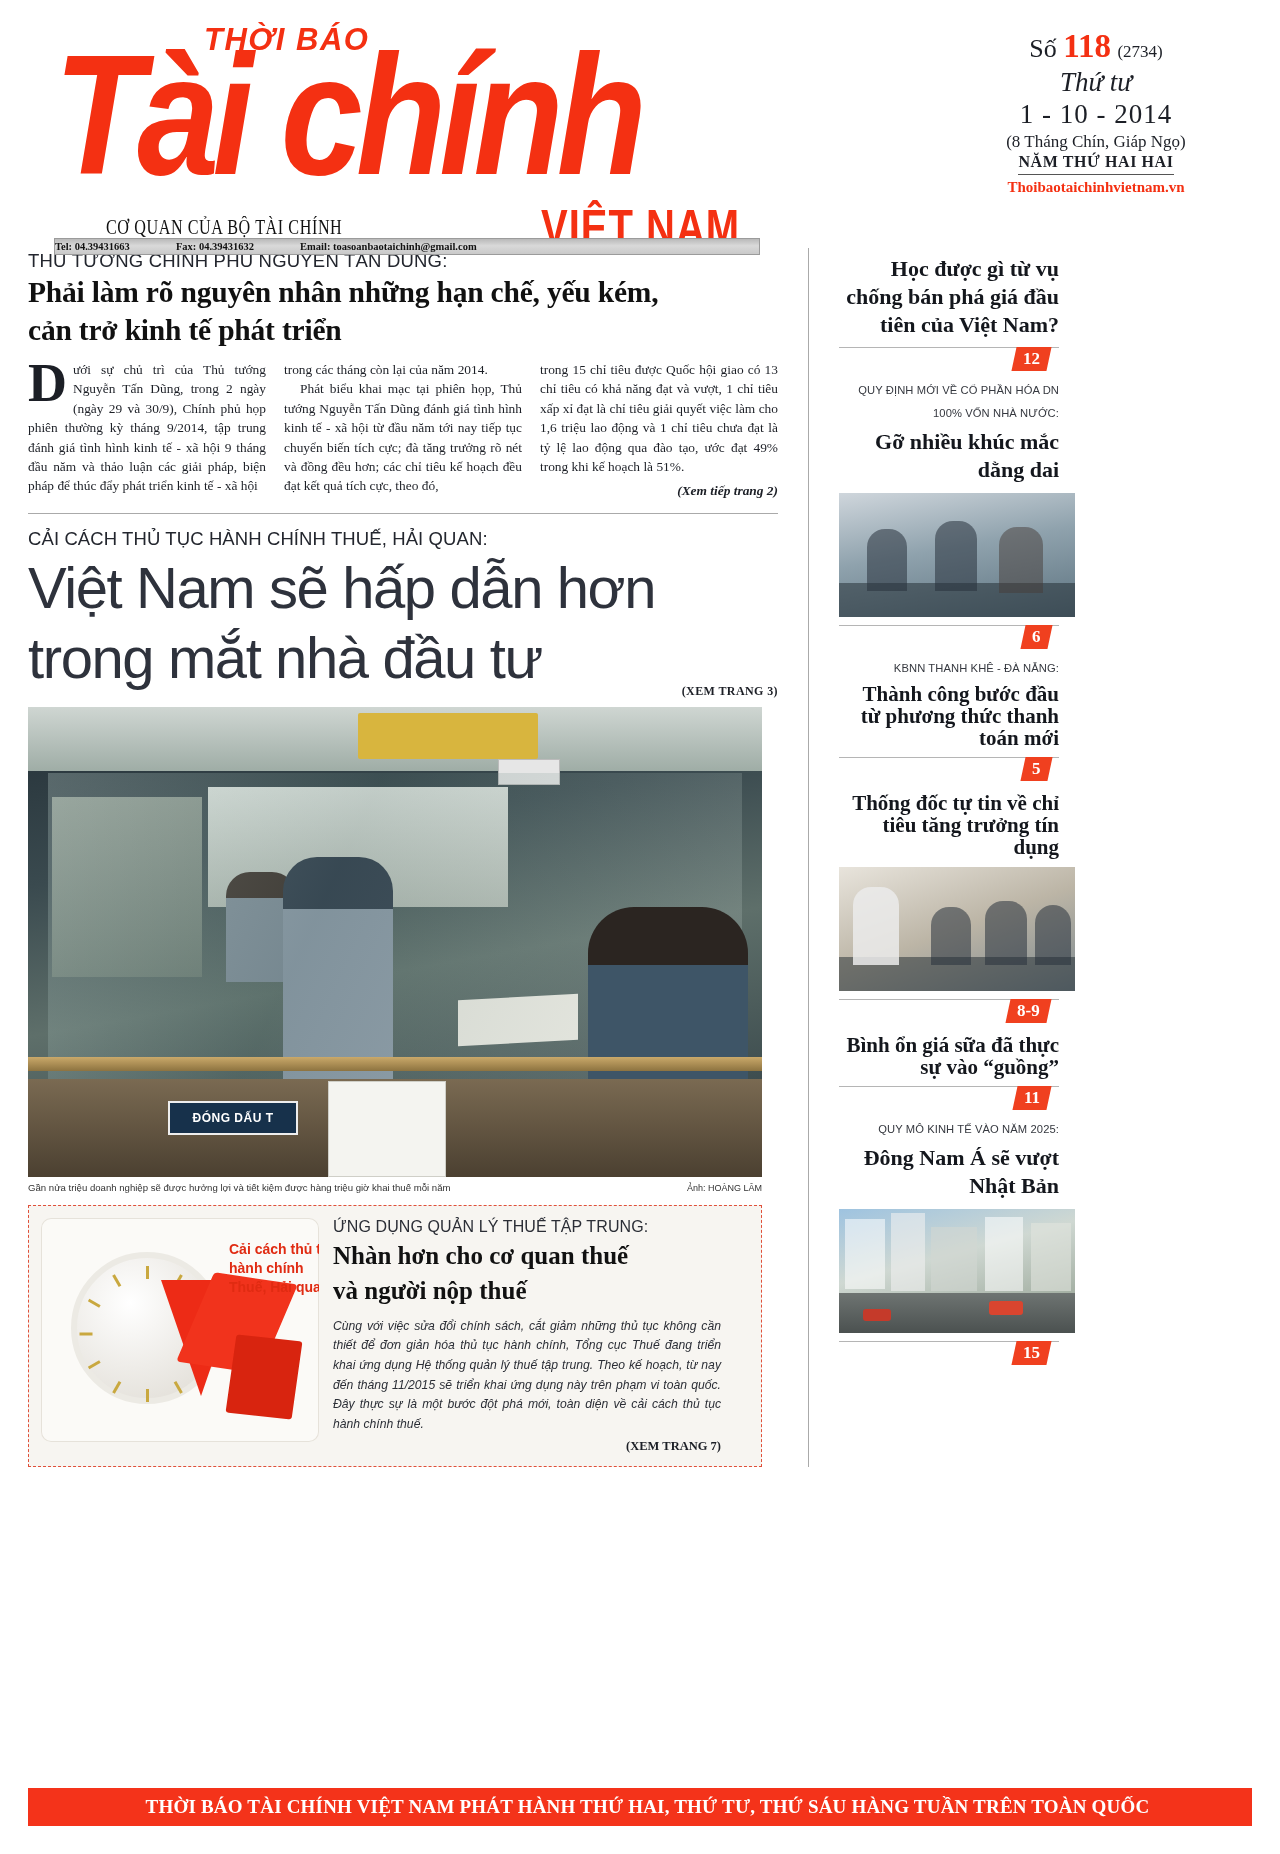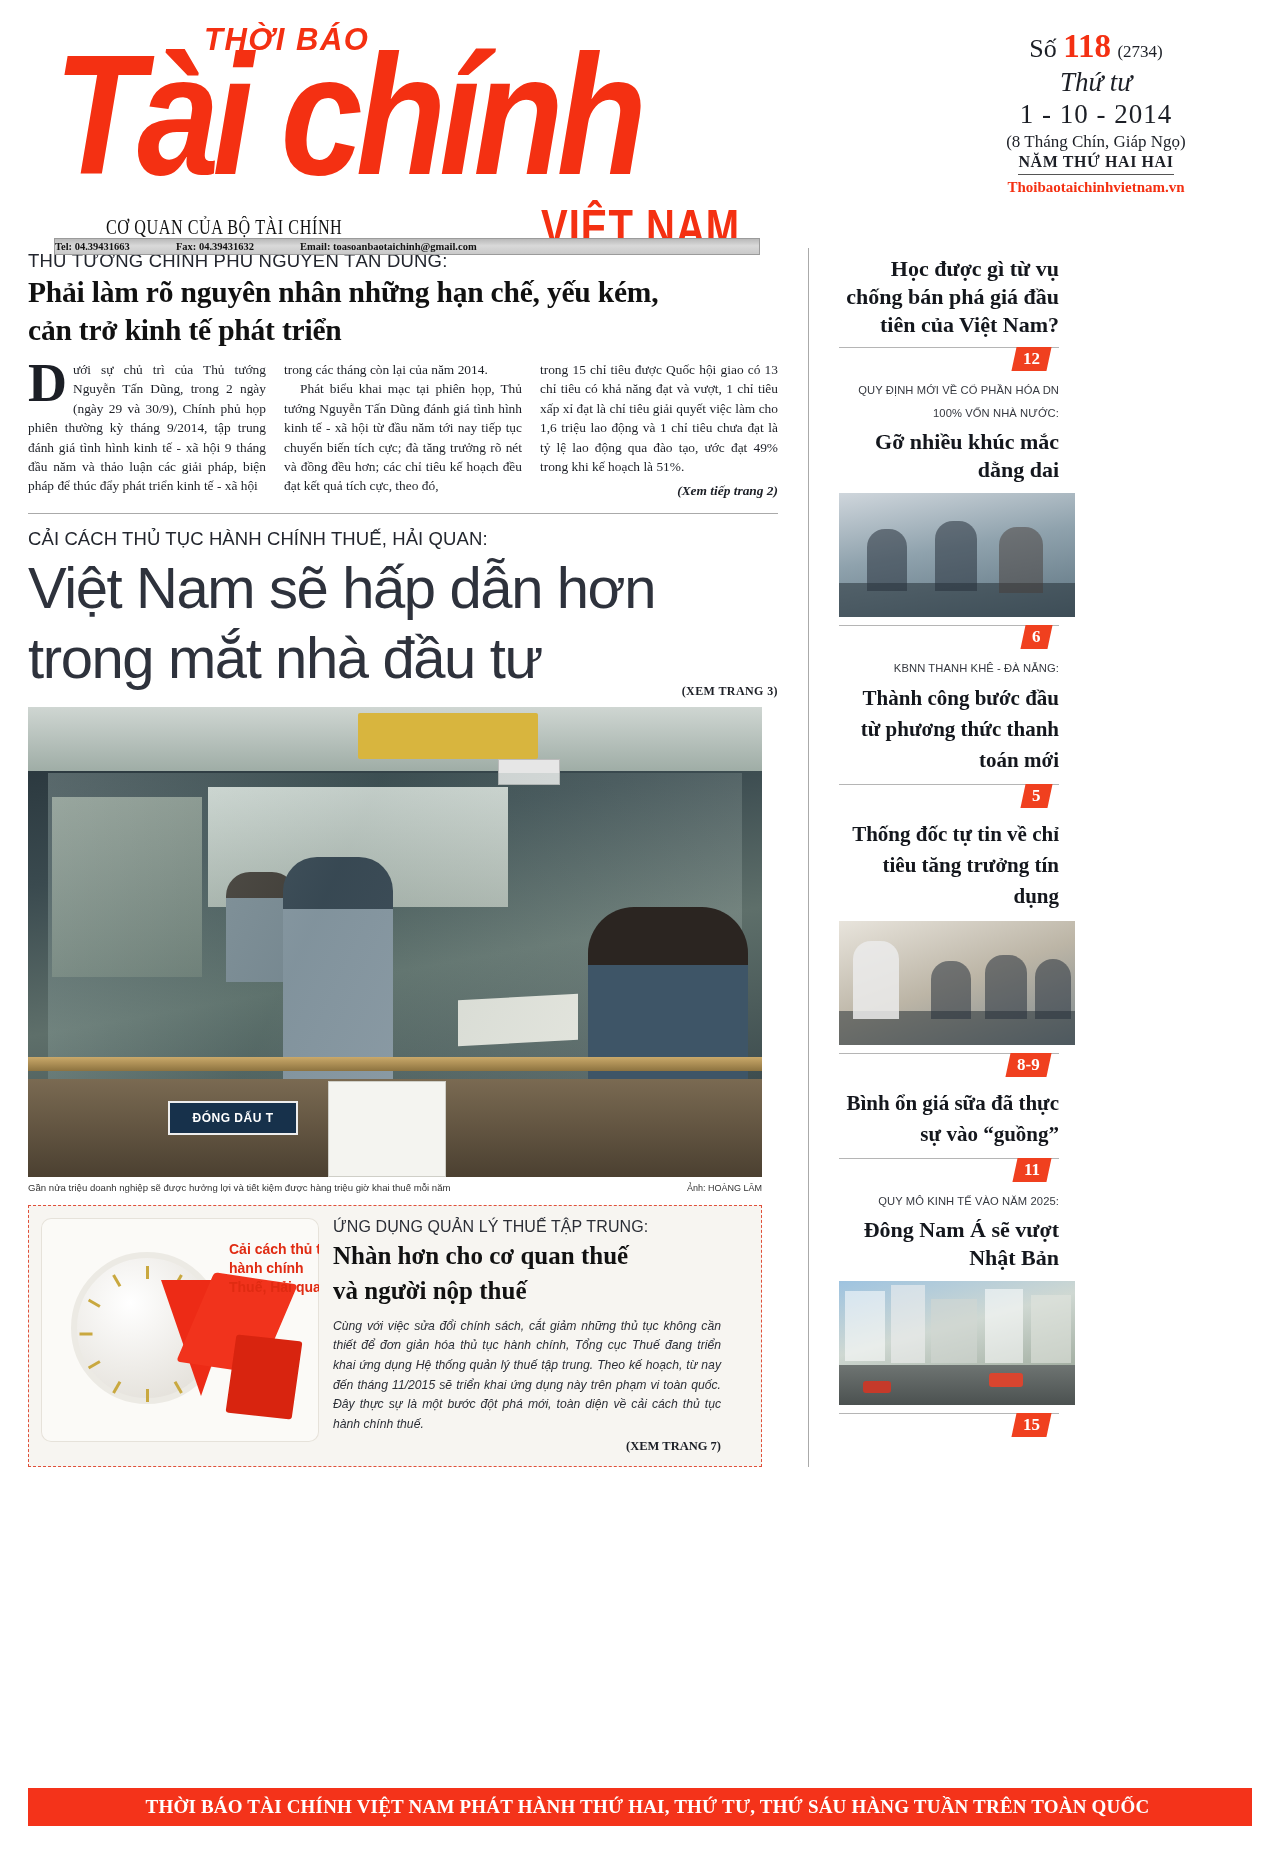--- a/index.html
+++ b/index.html
@@ -227,21 +227,21 @@
 
   
   .side-item { padding-top: 6px; }
   .side-kicker {
     font-family: "Liberation Sans", sans-serif;
     font-size: 11.2px; color: #35383f; text-align: right;
     line-height: 23px; letter-spacing: 0.1px;
   }
   .side-head {
     font-family: "Liberation Serif", serif; font-weight: bold;
-    font-size: 21px; line-height: 31px; text-align: right;
+    font-size: 21px; line-height: 22px; text-align: right;
     color: #14171d; margin-top: 3px;
   }
   .side-head.big { font-size: 22px; line-height: 28px; }
   .pagebadge-row {
     display: flex; justify-content: flex-end; align-items: center;
     margin-top: 8px; border-top: 1px solid #b5b5b5; padding-top: 0;
     position: relative; height: 26px;
   }
   .pagebadge {
     position: absolute; right: 10px; top: -1px;

